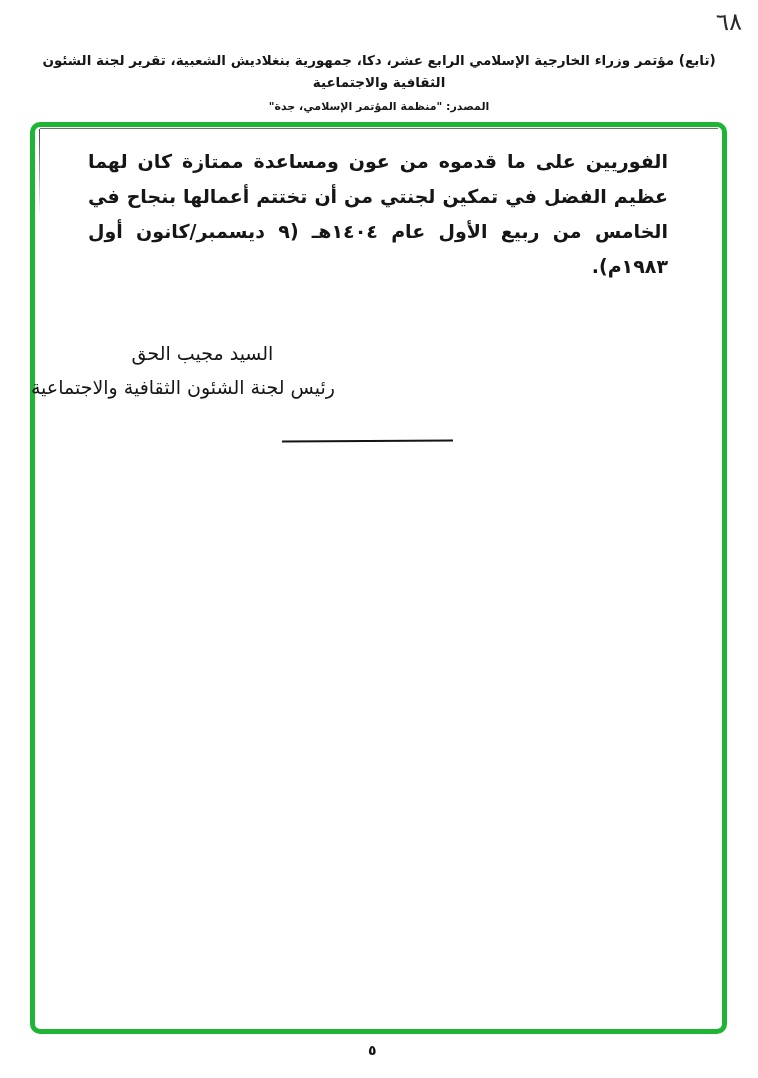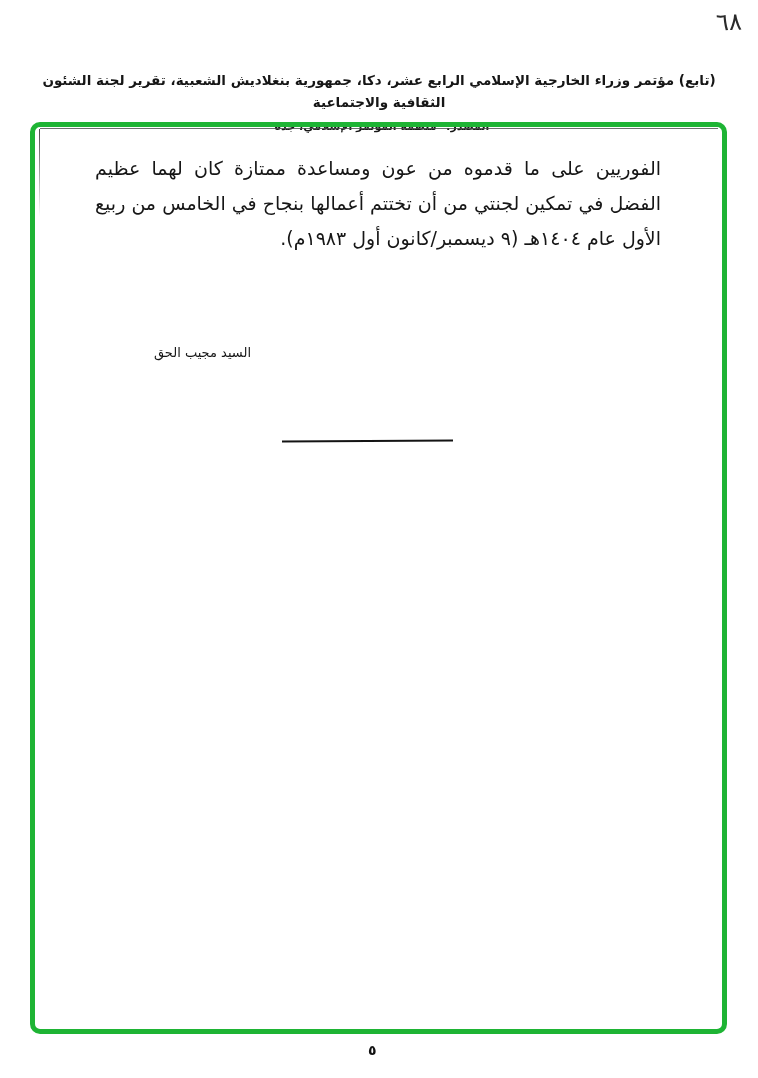--- a/index.html
+++ b/index.html
@@ -15,21 +15,21 @@
   
   .top-num{
     position:absolute;top:8px;right:16px;
     font-size:24px;color:#2a2a2a;
     letter-spacing:4px;
     transform:rotate(-2deg);
   }
   
   .header{
     position:absolute;top:50px;left:30px;right:30px;
-    direction:rtl;text-align:center;font-weight:bold;margin-top:20px;
+    direction:rtl;text-align:center;font-weight:bold;
   }
   .header-title{font-size:13.5px;line-height:1.6;}
   .header-source{font-size:11px;margin-top:7px;}
   
   .green-box{
     position:absolute;left:30px;top:122px;
     width:697px;height:912px;
     box-sizing:border-box;
     border:5px solid #1eb434;
     border-radius:10px;
@@ -44,32 +44,32 @@
     position:absolute;top:129px;left:39px;width:1px;height:88px;
     background:linear-gradient(#4a4a4a,rgba(74,74,74,0));
   }
   
   .content{
     position:absolute;top:144px;left:88px;right:90px;
     direction:rtl;
     font-size:19px;line-height:35px;
     text-align:justify;
   }
-  .content p{margin:7px;}
+  .content p{margin:0;font-weight:bold;}
   .para-2{text-indent:28px;}
   .closing{
     margin-top:18px;
     margin-right:103px;
     text-align:right;
     white-space:nowrap;
   }
   .signature{
     position:absolute;top:336px;left:70px;width:265px;
     direction:rtl;text-align:center;
-    font-size:13px;line-height:34px;
+    font-size:19px;line-height:34px;
   }
   .sig-name,.sig-title{display:block;white-space:nowrap;}
   .divider{
     position:absolute;top:440px;left:282px;width:171px;height:2px;
     background:#141414;
     transform:rotate(-0.4deg);
   }
   .bottom-num{
     position:absolute;top:1042px;left:368px;
     font-size:14px;font-weight:bold;color:#111;
@@ -91,19 +91,20 @@
 
   <div class="scan-line-top"></div>
   <div class="scan-line-left"></div>
 
   <div class="content">
     <p class="para-1">الفوريين على ما قدموه من عون ومساعدة ممتازة كان لهما عظيم الفضل في تمكين لجنتي من أن تختتم أعمالها بنجاح في الخامس من ربيع الأول عام ١٤٠٤هـ (٩ ديسمبر/كانون أول ١٩٨٣م).</p>
   </div>
 
   <div class="signature">
     <span class="sig-name">السيد مجيب الحق</span>
+    <span class="sig-title">رئيس لجنة الشئون الثقافية والاجتماعية</span>
   </div>
 
   <div class="divider"></div>
 
   <div class="bottom-num">٥</div>
 
 </div>
 
 </body></html>

